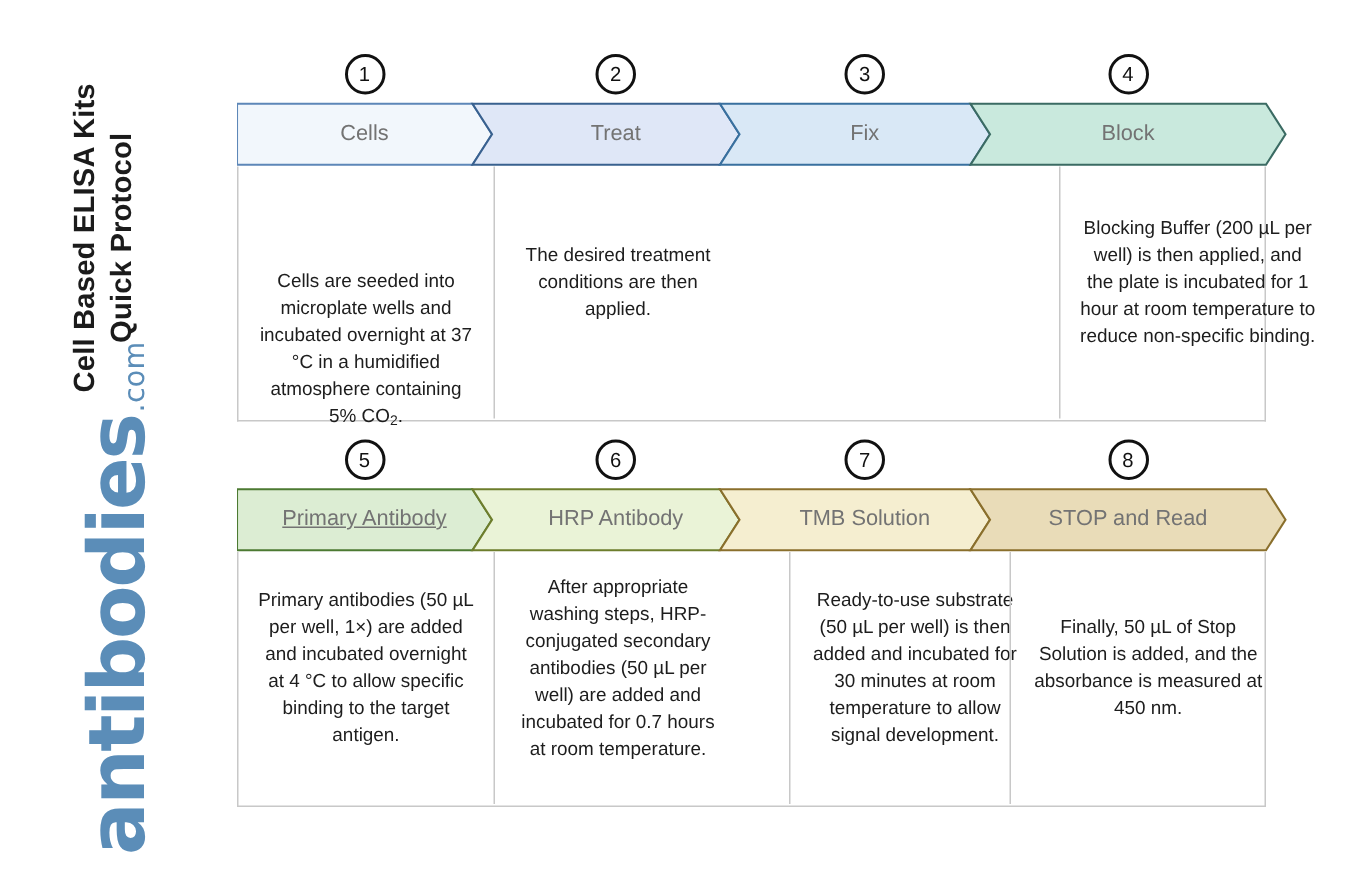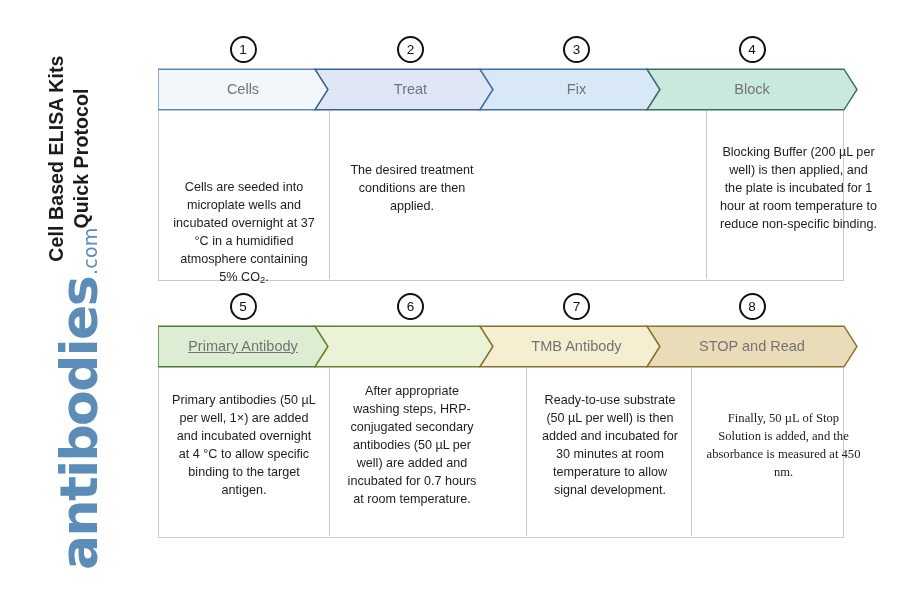--- a/index.html
+++ b/index.html
@@ -199,30 +199,31 @@
       <div class="step-number" style="left: 594px;">8</div>
     </div>
   <div class="banner-strip">
     <svg class="banner-svg" width="700" height="43" viewBox="0 0 700 43">
         <polygon points="0,1.2 157,1.2 170,21.5 157,41.8 0,41.8" fill="#dcedd3" stroke="#4c7a32" stroke-width="1.4" stroke-linejoin="miter"></polygon>
         <polygon points="157,1.2 322,1.2 335,21.5 322,41.8 157,41.8 170,21.5" fill="#eaf3d7" stroke="#6d7d2c" stroke-width="1.4" stroke-linejoin="miter"></polygon>
         <polygon points="322,1.2 489,1.2 502,21.5 489,41.8 322,41.8 335,21.5" fill="#f5eed0" stroke="#8a6f2c" stroke-width="1.4" stroke-linejoin="miter"></polygon>
         <polygon points="489,1.2 686,1.2 699,21.5 686,41.8 489,41.8 502,21.5" fill="#e9dcb8" stroke="#8a6f2c" stroke-width="1.4" stroke-linejoin="miter"></polygon>
       </svg>
   <div class="banner-label" style="left: 0px; width: 170px; text-decoration: underline;">Primary Antibody</div>
-      <div class="banner-label" style="left: 335px; width: 167px;">TMB Antibody</div>
+      <div class="banner-label" style="left: 170px; width: 165px;">HRP Antibody</div>
+      <div class="banner-label" style="left: 335px; width: 167px;">TMB Solution</div>
       <div class="banner-label" style="left: 502px; width: 184px;">STOP and Read</div>
     </div>
   <div class="body-strip">
       <div class="body-cell" style="left: 0px; width: 170px;">
         <div class="body-text">Primary antibodies (50 µL per well, 1×) are added and incubated overnight at 4 °C to allow specific binding to the target antigen.</div>
       </div>
       <div class="body-cell" style="left: 170px; width: 165px; border-left: 1px solid rgb(200, 200, 200);">
         <div class="body-text">After appropriate washing steps, HRP-conjugated secondary antibodies (50 µL per well) are added and incubated for 0.7 hours at room temperature.</div>
       </div>
       <div class="body-cell" style="left: 335px; width: 167px; border-left: 1px solid rgb(200, 200, 200); margin-left: 32px;">
         <div class="body-text">Ready-to-use substrate (50 µL per well) is then added and incubated for 30 minutes at room temperature to allow signal development.</div>
       </div>
-      <div class="body-cell" style="left: 532px; width: 184px; border-left: 1px solid rgb(200, 200, 200); font-family: Liberation Serif, serif;">
+      <div class="body-cell" style="left: 514px; width: 184px; border-left: 1px solid rgb(200, 200, 200);">
         <div class="body-text">Finally, 50 µL of Stop Solution is added, and the absorbance is measured at 450 nm.</div>
       </div>
     </div>
 </div>
 
 </body></html>

